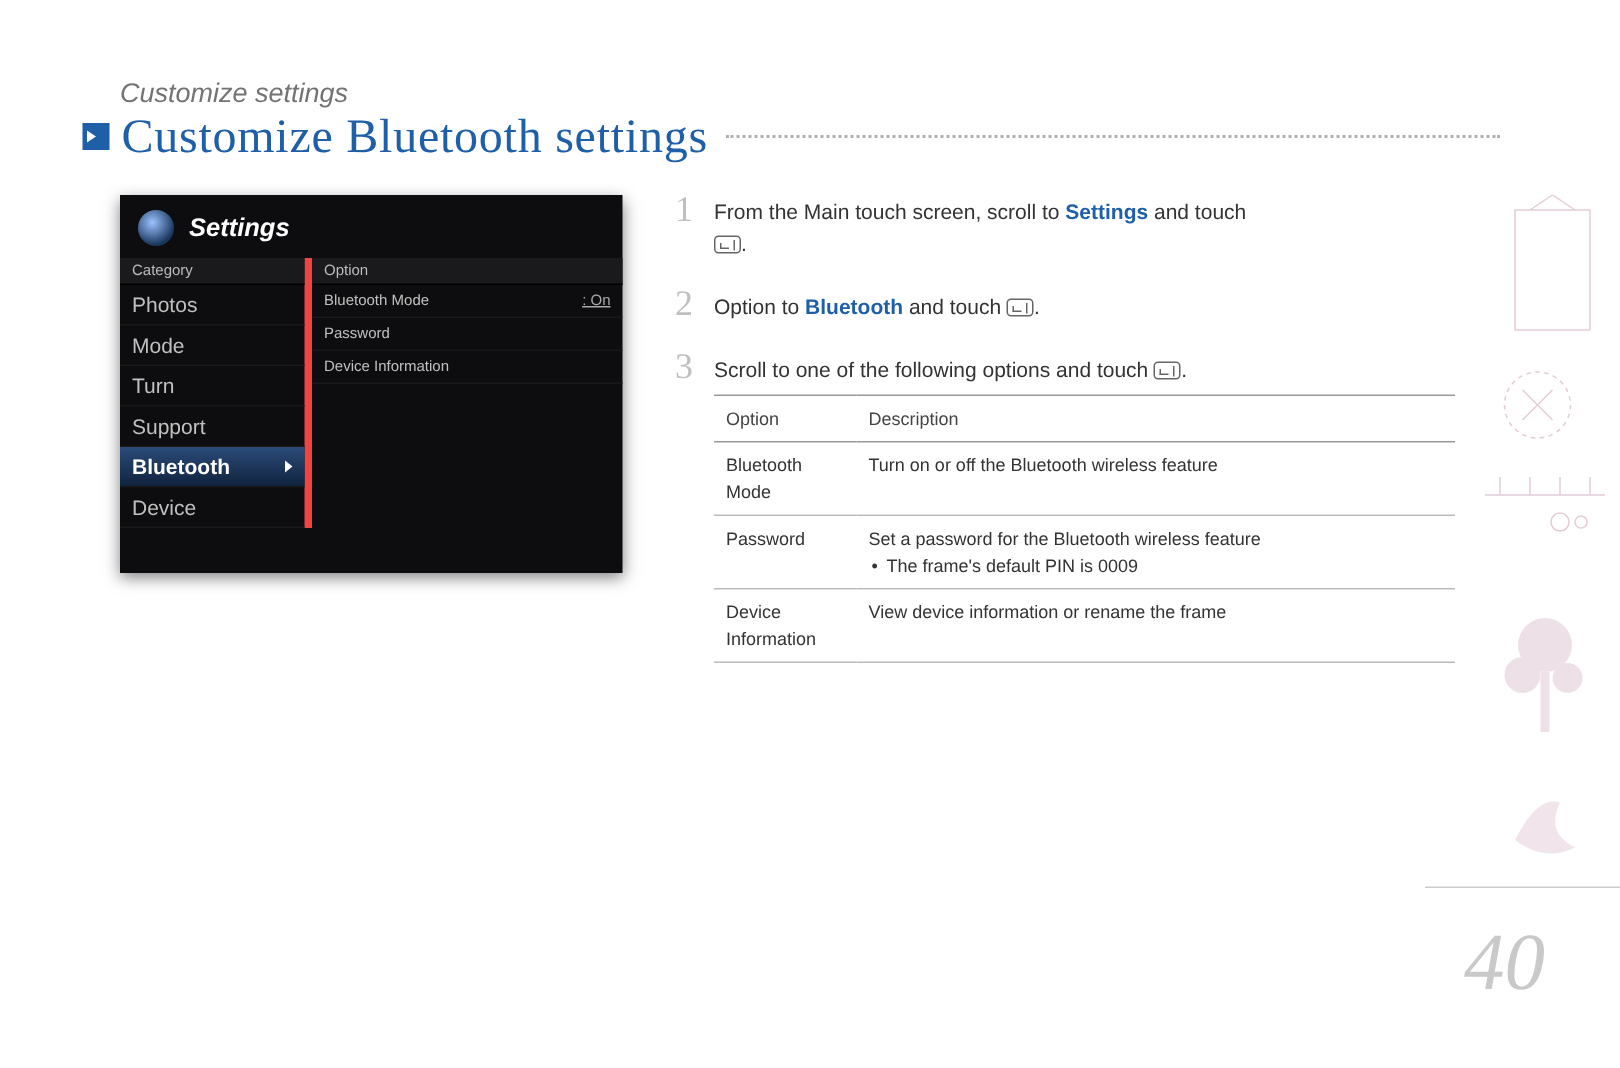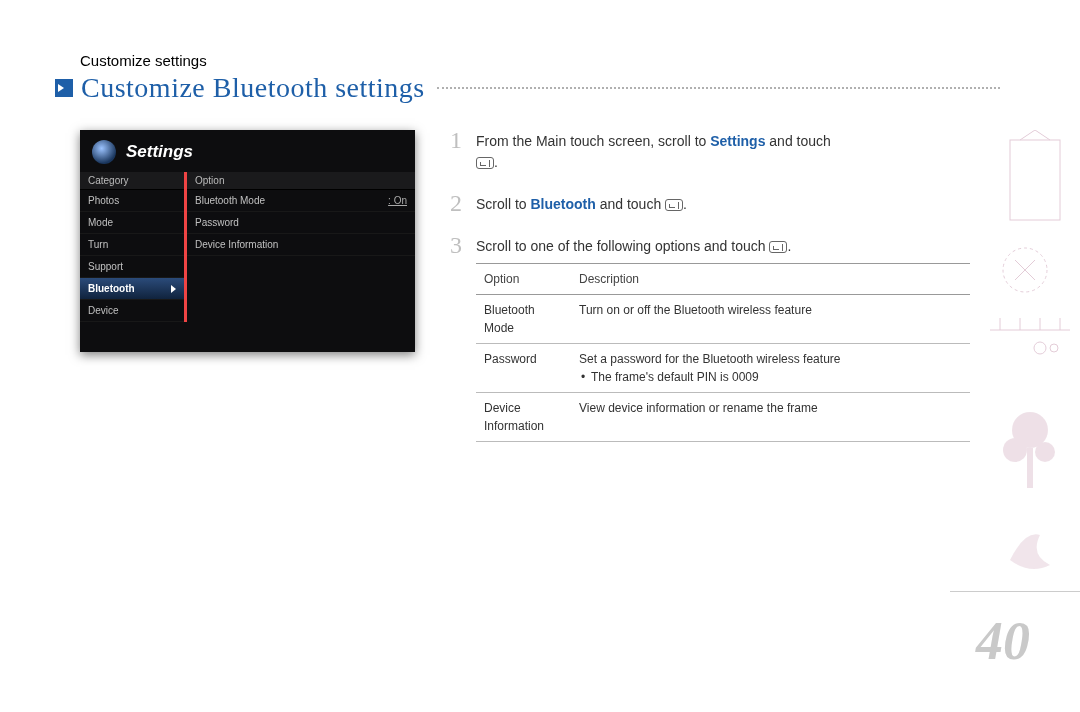--- a/index.html
+++ b/index.html
@@ -9,22 +9,23 @@
       height: 712px;
       background: #ffffff;
       position: relative;
       overflow: hidden;
     }
 
     .breadcrumb {
       position: absolute;
       top: 52px;
       left: 80px;
-      font-size: 15px;
-      color: #000000;
+      font-size: 18px;
+      color: #737373;
+      font-style: italic;
     }
 
     .title-bar {
       position: absolute;
       top: 72px;
       left: 55px;
       right: 80px;
       display: flex;
       align-items: center;
     }
@@ -39,21 +40,21 @@
       content: "";
       position: absolute;
       left: 3px; top: 3px;
       width: 0; height: 0;
       border-left: 6px solid #fff;
       border-top: 4px solid transparent;
       border-bottom: 4px solid transparent;
       top: 5px;
     }
     .page-title {
-      font-size: 28px;
+      font-size: 32px;
       font-weight: 300;
       color: #1e5fa8;
       letter-spacing: 0.5px;
       font-family: Georgia, serif;
     }
     .dotted-rule {
       flex: 1;
       margin-left: 12px;
       border-top: 2px dotted #b0b0b0;
       height: 0;
@@ -86,36 +87,36 @@
     .ss-title {
       color: #fff;
       font-weight: bold;
       font-size: 17px;
       font-style: italic;
     }
     .ss-columns {
       display: flex;
     }
     .ss-col-left {
-      width: 107px;
-      border-right: 3px solid #ef4444;
+      width: 128px;
+      border-right: 5px solid #ef4444;
     }
     .ss-col-right {
       flex: 1;
     }
     .ss-th {
       background: #1a1a1c;
       padding: 3px 8px;
       font-size: 10px;
       color: #bbb;
       border-bottom: 1px solid #000;
     }
     .ss-row {
       padding: 5px 8px;
-      font-size: 10px;
+      font-size: 14px;
       color: #c0c0c0;
       border-bottom: 1px solid #181818;
     }
     .ss-row.active {
       background: linear-gradient(180deg, #2b4b7a 0%, #10233d 100%);
       color: #fff;
       font-weight: bold;
       position: relative;
     }
     .ss-row.active::after {
@@ -215,21 +216,21 @@
       content: "•";
       position: absolute; left: 2px;
     }
 
     
     .page-number {
       position: absolute;
       right: 50px;
       bottom: 40px;
       font-size: 54px;
-      font-weight: 700;
+      font-weight: 400;
       color: #c9c9c9;
       font-family: Georgia, serif;
       font-style: italic;
     }
     .page-rule {
       position: absolute;
       right: 0;
       bottom: 120px;
       width: 130px;
       border-top: 1px solid #ccc;
@@ -299,21 +300,21 @@
     <div class="step-num">1</div>
     <div class="step-text">
       <span>From the Main touch screen, scroll to </span><span class="hl">Settings</span><span> and touch </span><br>
       <span class="enter-icon"></span><span>.</span>
     </div>
   </div>
 
   <div class="step">
     <div class="step-num">2</div>
     <div class="step-text">
-      <span>Scroll to </span><span class="hl">Bluetooth</span><span> and touch </span><span class="enter-icon"></span><span>.</span>
+      <span>Option to </span><span class="hl">Bluetooth</span><span> and touch </span><span class="enter-icon"></span><span>.</span>
     </div>
   </div>
 
   <div class="step">
     <div class="step-num">3</div>
     <div class="step-text">
       <span>Scroll to one of the following options and touch </span><span class="enter-icon"></span><span>.</span>
 
       <table class="opt-table">
         <thead>

